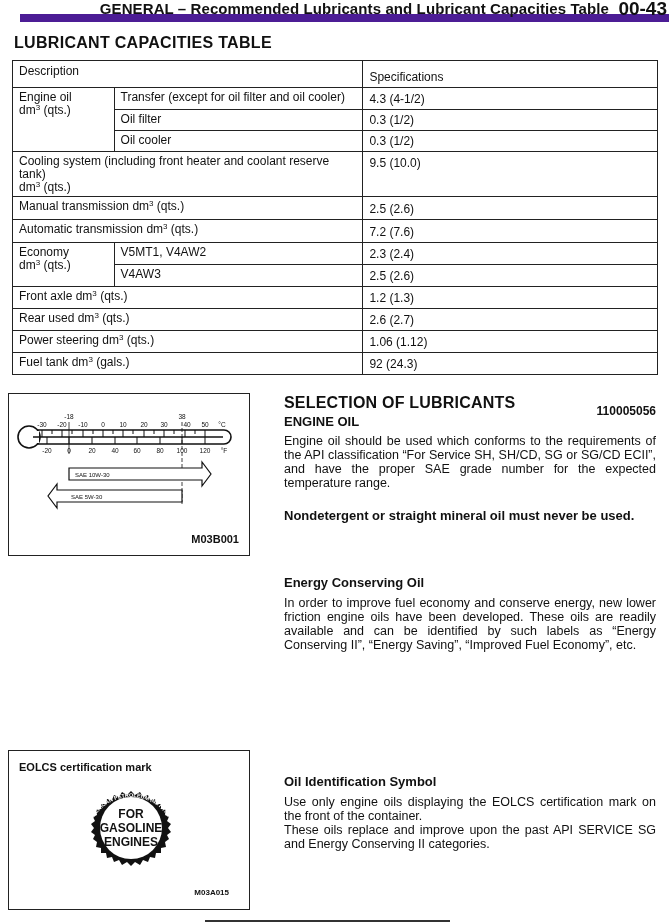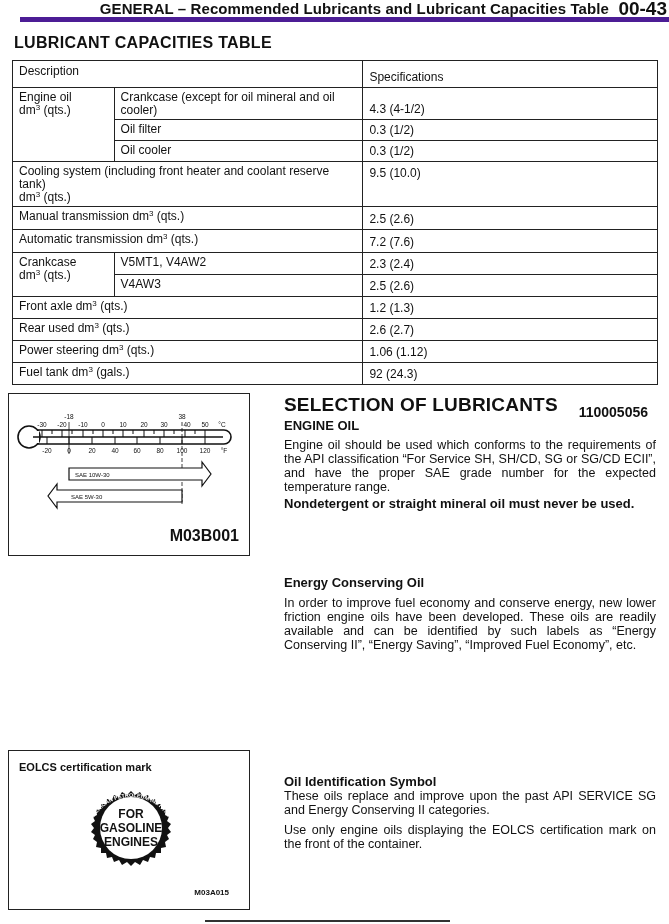--- a/index.html
+++ b/index.html
@@ -1,46 +1,46 @@
 <!DOCTYPE html>
 <html><head>
 <meta charset="utf-8">
 <style>
   * { box-sizing: border-box; margin: 0; padding: 0; }
   html, body { width: 669px; height: 924px; background: #fff; overflow: hidden; }
   body { font-family: "Liberation Sans", sans-serif; color: #111; position: relative; }
 
-  .page-header { position: absolute; left: 20px; top: 0; width: 649px; height: 22px; border-bottom: 5px solid #4c1d95; }
+  .page-header { position: absolute; left: 20px; top: 0; width: 649px; height: 22px; border-bottom: 8px solid #4c1d95; }
   .page-header .title { position: absolute; right: 60px; top: 0; font-size: 15px; font-weight: bold; letter-spacing: 0.1px; }
   .page-header .pageno { position: absolute; right: 2px; top: -2px; font-size: 19px; font-weight: bold; }
 
   .section-title { position: absolute; left: 14px; top: 34px; font-size: 16px; font-weight: bold; letter-spacing: 0.3px; }
 
   table.cap { position: absolute; left: 12px; top: 60px; width: 646px; border-collapse: collapse; font-size: 12px; }
   table.cap td { border: 1px solid #222; padding: 3px 6px 2px 6px; vertical-align: top; line-height: 13px; }
   table.cap td.spec { width: 290px; vertical-align: bottom; padding-bottom: 3px; }
   table.cap td.sub { width: 245px; }
   table.cap td.grp { width: 100px; }
   sup { font-size: 8px; line-height: 0; vertical-align: 4px; }
 
   .fig { position: absolute; border: 1px solid #222; background: #fff; }
   .fig1 { left: 8px; top: 393px; width: 242px; height: 163px; }
   .fig2 { left: 8px; top: 750px; width: 242px; height: 160px; }
   .fig-code { position: absolute; font-weight: bold; }
-  .fig1 .fig-code { right: 10px; bottom: 10px; font-size: 16px; }
+  .fig1 .fig-code { right: 10px; bottom: 10px; font-size: 11px; }
   .fig2 .fig-code { right: 20px; bottom: 12px; font-size: 8px; }
   .fig2 .fig-caption { position: absolute; left: 10px; top: 10px; font-size: 11px; font-weight: bold; }
 
   .right-col { position: absolute; left: 284px; width: 372px; }
-  .h-main { font-size: 19px; font-weight: bold; letter-spacing: 0.2px; }
-  .doc-id { position: absolute; right: 8px; top: 10px; font-size: 14px; font-weight: bold; }
+  .h-main { font-size: 16px; font-weight: bold; letter-spacing: 0.2px; }
+  .doc-id { position: absolute; right: 0; top: 10px; font-size: 12px; font-weight: bold; }
   .h-sub { font-size: 13px; font-weight: bold; margin-top: 2px; }
   .para { font-size: 12.5px; line-height: 14px; margin-top: 6px; text-align: justify; }
   .caution-label { font-size: 13px; font-weight: bold; margin-top: 3px; }
-  .caution-text { font-size: 13px; font-weight: bold; margin-top: 2px; }
+  .caution-text { font-size: 13px; font-weight: bold; margin-top: 18px; }
 
   .footer-line { position: absolute; left: 205px; top: 920px; width: 245px; border-top: 2px solid #333; }
   svg text { font-family: "Liberation Sans", sans-serif; }
 </style>
 </head>
 <body>
 
 <div class="page-header">
   <span class="title">GENERAL – Recommended Lubricants and Lubricant Capacities Table</span>
   <span class="pageno">00-43</span>
@@ -52,21 +52,21 @@
   <tbody>
       <tr>
     <td colspan="2" style="padding-top:4px;height:27px;vertical-align:top;">Description</td>
     <td class="spec">Specifications</td>
   </tr>
   <tr>
     <td class="grp" rowspan="3">
       <span>Engine oil</span><br>
       <span>dm</span><sup>3</sup><span> (qts.)</span>
     </td>
-    <td class="sub" style="height:22px;">Crankcase (except for oil mineral and oil cooler)</td>
+    <td class="sub" style="height:22px;">Transfer (except for oil filter and oil cooler)</td>
     <td class="spec">4.3 (4-1/2)</td>
   </tr>
   <tr>
     <td class="sub" style="height:21px;">Oil filter</td>
     <td class="spec">0.3 (1/2)</td>
   </tr>
   <tr>
     <td class="sub" style="height:21px;">Oil cooler</td>
     <td class="spec">0.3 (1/2)</td>
   </tr>
@@ -80,21 +80,21 @@
   <tr>
     <td colspan="2" style="height:23px;"><span>Manual transmission  dm</span><sup>3</sup><span> (qts.)</span></td>
     <td class="spec">2.5 (2.6)</td>
   </tr>
   <tr>
     <td colspan="2" style="height:23px;"><span>Automatic transmission  dm</span><sup>3</sup><span> (qts.)</span></td>
     <td class="spec">7.2 (7.6)</td>
   </tr>
   <tr>
     <td class="grp" rowspan="2">
-      <span>Crankcase</span><br>
+      <span>Economy</span><br>
       <span>dm</span><sup>3</sup><span> (qts.)</span>
     </td>
     <td class="sub" style="height:22px;">V5MT1, V4AW2</td>
     <td class="spec">2.3 (2.4)</td>
   </tr>
   <tr>
     <td class="sub" style="height:22px;">V4AW3</td>
     <td class="spec">2.5 (2.6)</td>
   </tr>
   <tr>
@@ -218,17 +218,17 @@
   <div class="caution-text">Nondetergent or straight mineral oil must never be used.</div>
 </div>
 
 <div class="right-col" style="top:573px;">
   <div class="h-sub">Energy Conserving Oil</div>
   <div class="para">In order to improve fuel economy and conserve energy, new lower friction engine oils have been developed. These oils are readily available and can be identified by such labels as “Energy Conserving II”, “Energy Saving”, “Improved Fuel Economy”, etc.</div>
 </div>
 
 <div class="right-col" style="top:772px;">
   <div class="h-sub">Oil Identification Symbol</div>
+  <div class="para">Use only engine oils displaying the EOLCS certification mark on the front of the container.</div>
   <div class="para" style="margin-top:0;">These oils replace and improve upon the past API SERVICE SG and Energy Conserving II categories.</div>
-  <div class="para">Use only engine oils displaying the EOLCS certification mark on the front of the container.</div>
 </div>
 
 <div class="footer-line"></div>
 
 </body></html>

